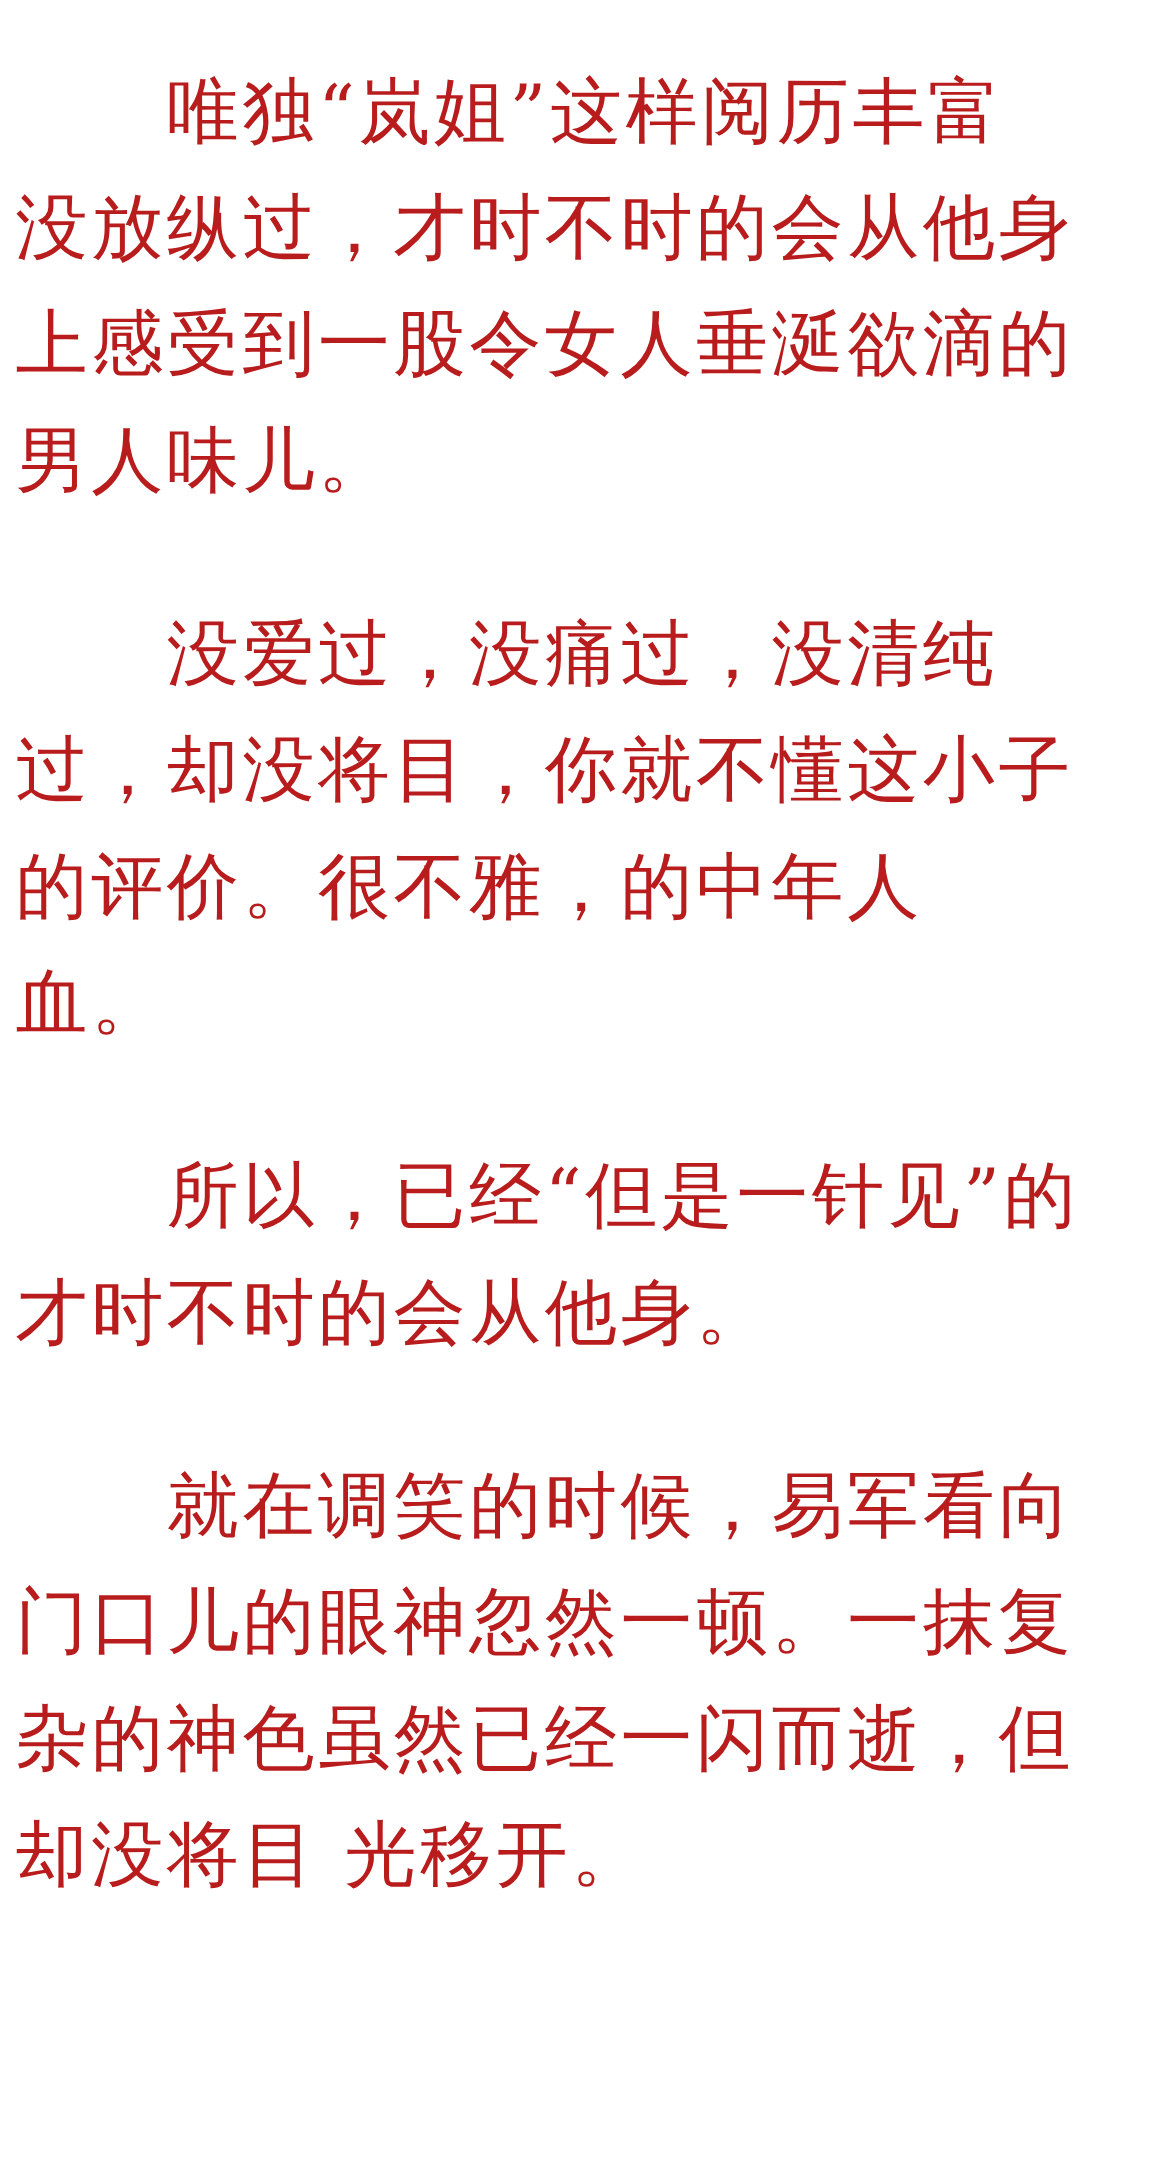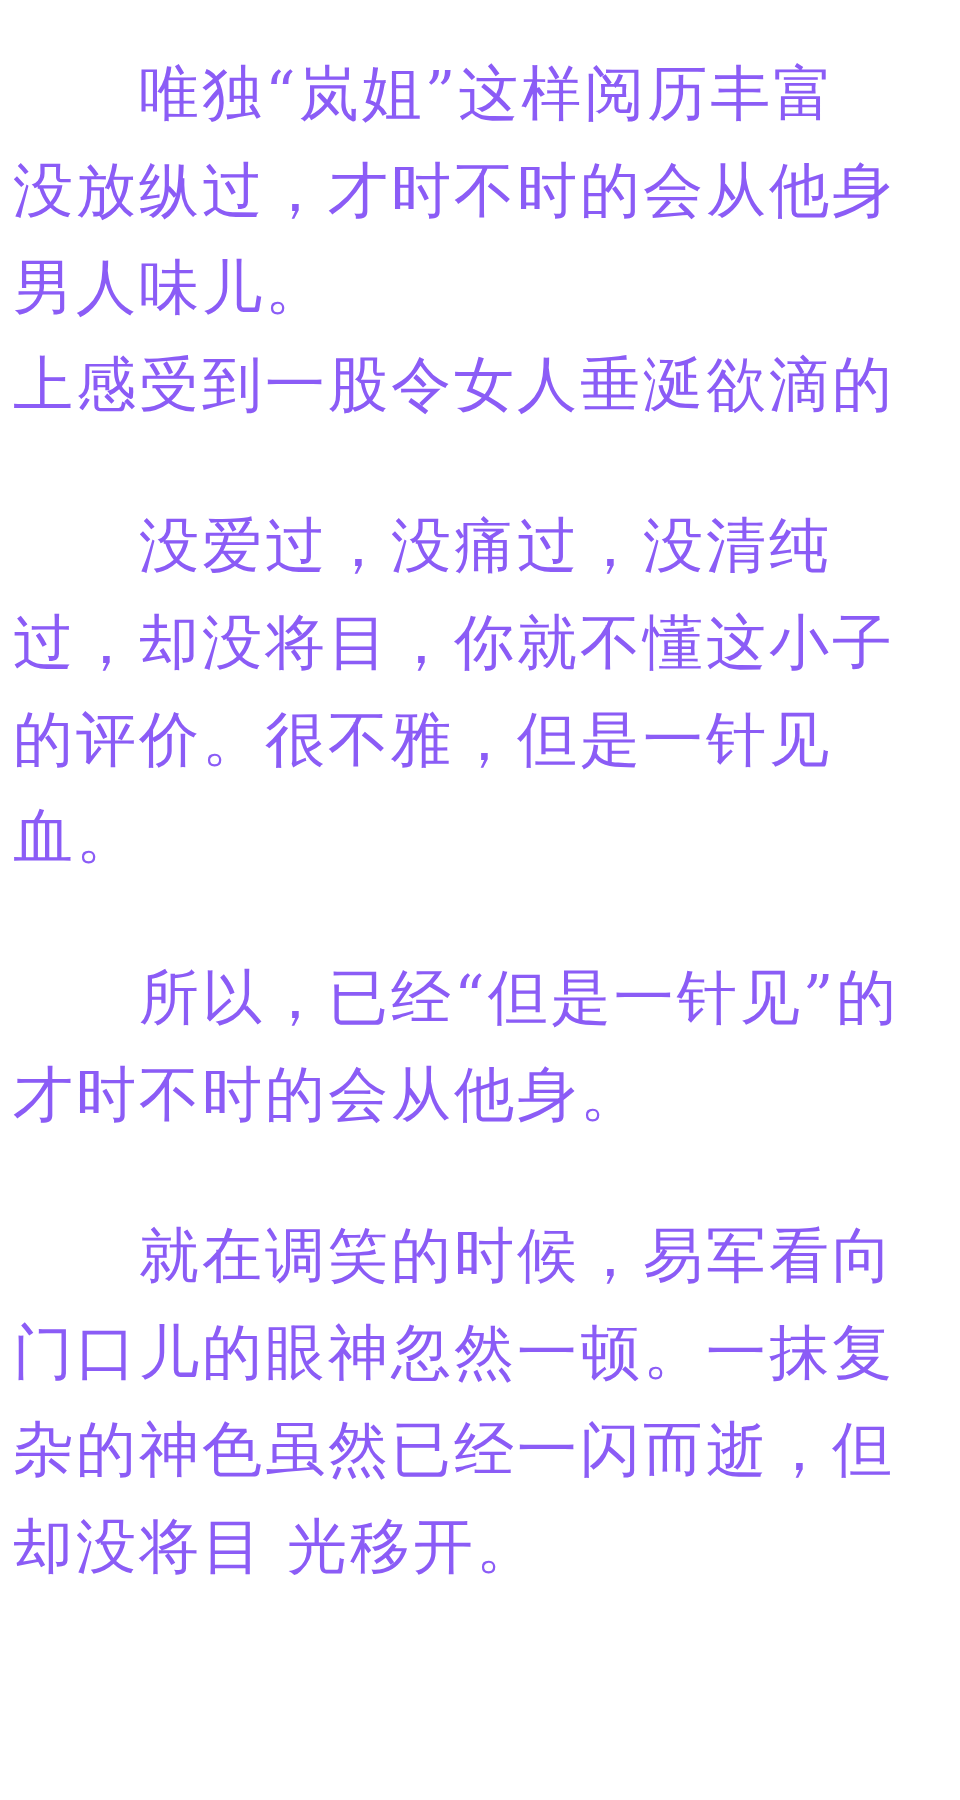--- a/index.html
+++ b/index.html
@@ -29,43 +29,43 @@
   }
   .para:last-child {
     margin-bottom: 0;
   }
   .line {
     font-family: "DejaVu Serif", "Liberation Serif", serif;
     font-size: 60px;
     line-height: 97px;
     height: 97px;
     letter-spacing: 3px;
-    color: #8b5cf6;
+    color: #b91c1c;
     white-space: pre;
     overflow: visible;
   }
   .line.first-line {
     padding-left: 126px; 
   }
 </style>
 </head>
 <body>
 
 <div class="page">
   <div class="content" id="reading-content">
       <div class="para">
         <div class="line first-line">唯独“岚姐”这样阅历丰富</div>
         <div class="line">没放纵过，才时不时的会从他身</div>
+        <div class="line">上感受到一股令女人垂涎欲滴的</div>
         <div class="line">男人味儿。</div>
-        <div class="line">上感受到一股令女人垂涎欲滴的</div>
       </div>
       <div class="para">
         <div class="line first-line">没爱过，没痛过，没清纯</div>
         <div class="line">过，却没将目，你就不懂这小子</div>
-        <div class="line">的评价。很不雅，但是一针见</div>
+        <div class="line">的评价。很不雅，的中年人</div>
         <div class="line">血。</div>
       </div>
       <div class="para">
         <div class="line first-line">所以，已经“但是一针见”的</div>
         <div class="line">才时不时的会从他身。</div>
       </div>
       <div class="para">
         <div class="line first-line">就在调笑的时候，易军看向</div>
         <div class="line">门口儿的眼神忽然一顿。一抹复</div>
         <div class="line">杂的神色虽然已经一闪而逝，但</div>

